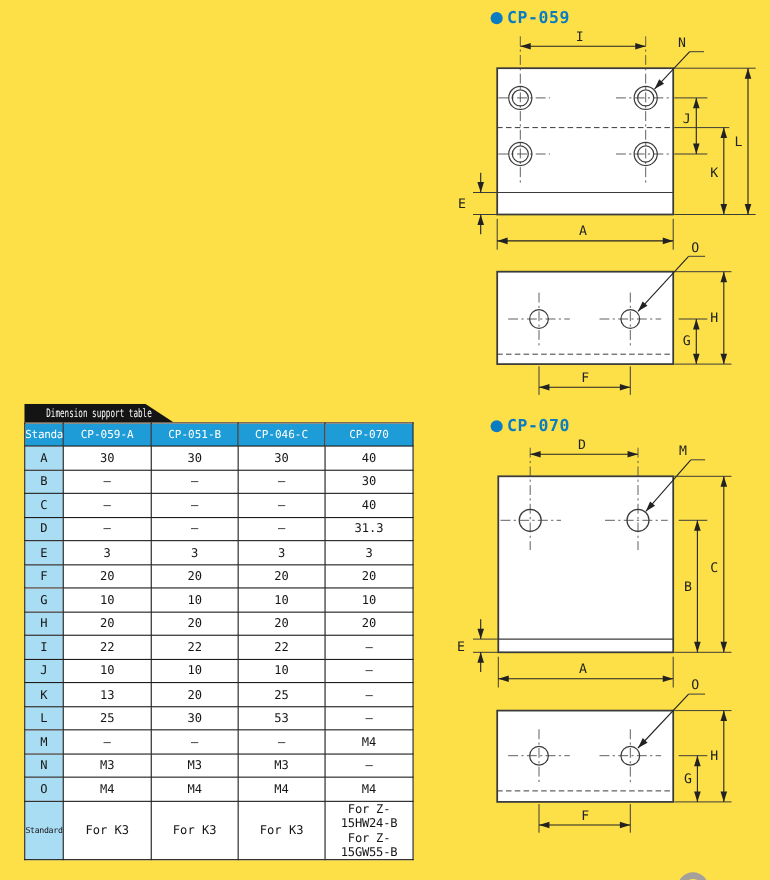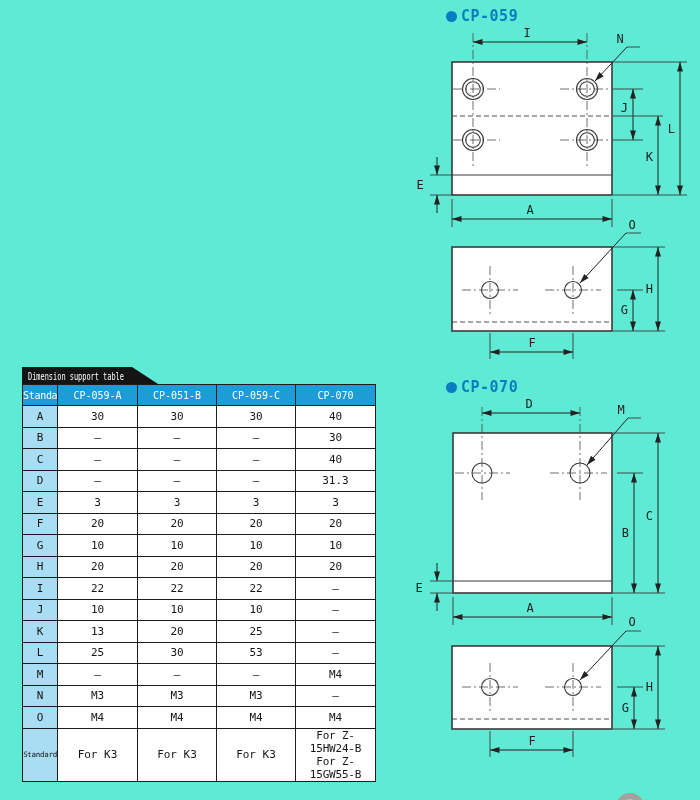--- a/index.html
+++ b/index.html
@@ -1,28 +1,28 @@
 <!DOCTYPE html>
 <html><head>
 <meta charset="utf-8">
 <style>
   html,body{margin:0;padding:0;}
   body{width:700px;height:800px;background:#ffffff;font-family:"DejaVu Sans Mono", monospace;}
-  .page{position:relative;width:700px;height:800px;background:#5eead4;overflow:hidden;}
+  .page{position:relative;width:700px;height:800px;background:#fde047;overflow:hidden;}
 
   
   .sec-title{position:absolute;display:flex;align-items:center;gap:4px;color:#0a7dc2;
              font-size:15px;letter-spacing:0.5px;font-weight:bold;}
   .bullet{width:11px;height:11px;border-radius:50%;background:#0a7dc2;flex:0 0 auto;}
 
   
   .tbl-wrap{position:absolute;left:22px;top:367px;width:353px;}
   .tab{width:136px;height:17px;background:#141414;color:#fff;
        clip-path:polygon(0 0,110px 0,136px 100%,0 100%);
-       display:flex;align-items:center;padding-left:6px;box-sizing:border-box;}
+       display:flex;align-items:center;padding-left:20px;box-sizing:border-box;}
   .tab span{font-size:10.5px;white-space:nowrap;display:inline-block;
             transform:scaleX(0.66);transform-origin:0 50%;}
   table.dim{border-collapse:collapse;width:353px;table-layout:fixed;background:#fff;}
   table.dim th,table.dim td{border:1px solid #1c1c1c;padding:0;text-align:center;
             font-weight:normal;color:#151515;overflow:hidden;}
   table.dim thead th{background:#1e9cd7;color:#ffffff;font-size:10px;height:20px;}
   th.std{font-size:7.5px;letter-spacing:-0.3px;}
   td.lbl{background:#a9ddf3;font-size:11px;}
   td.lbl.sm{font-size:7.5px;letter-spacing:-0.3px;}
   table.dim tbody td{font-size:11px;height:20.5px;}
@@ -283,21 +283,21 @@
           <col style="width:80px">
           <col style="width:79px">
           <col style="width:79px">
           <col style="width:80px">
       </colgroup>
       <thead>
         <tr>
           <th class="std">Standard</th>
           <th>CP-059-A</th>
           <th>CP-051-B</th>
-          <th>CP-059-C</th>
+          <th>CP-046-C</th>
           <th>CP-070</th>
         </tr>
       </thead>
       <tbody>
         <tr>
           <td class="lbl">A</td>
           <td>30</td>
           <td>30</td>
           <td>30</td>
           <td>40</td>

